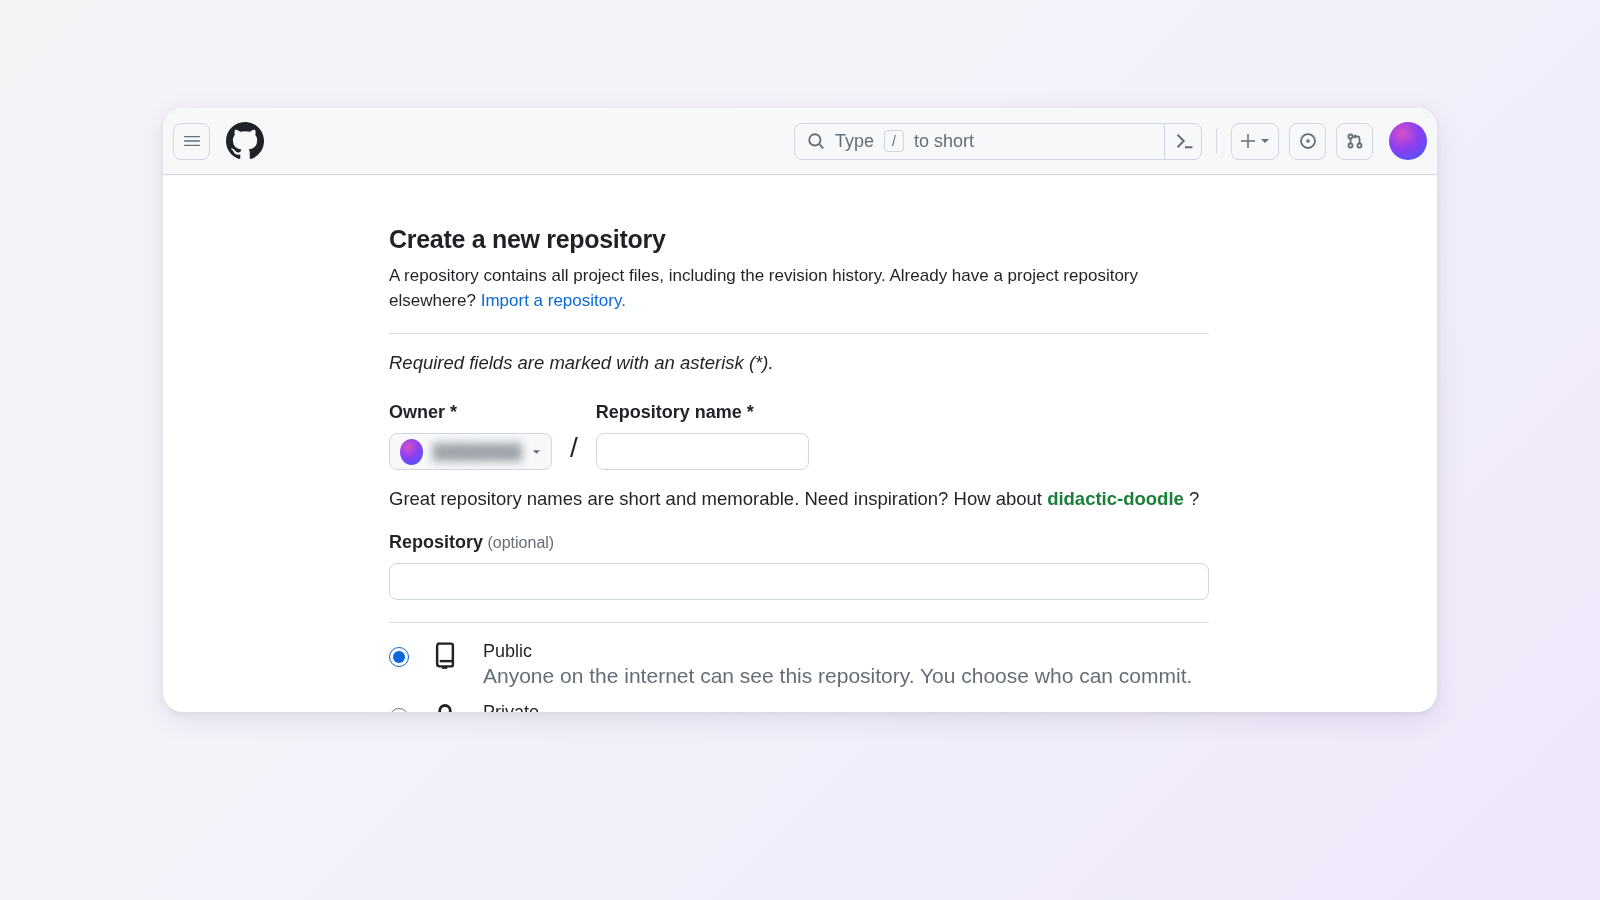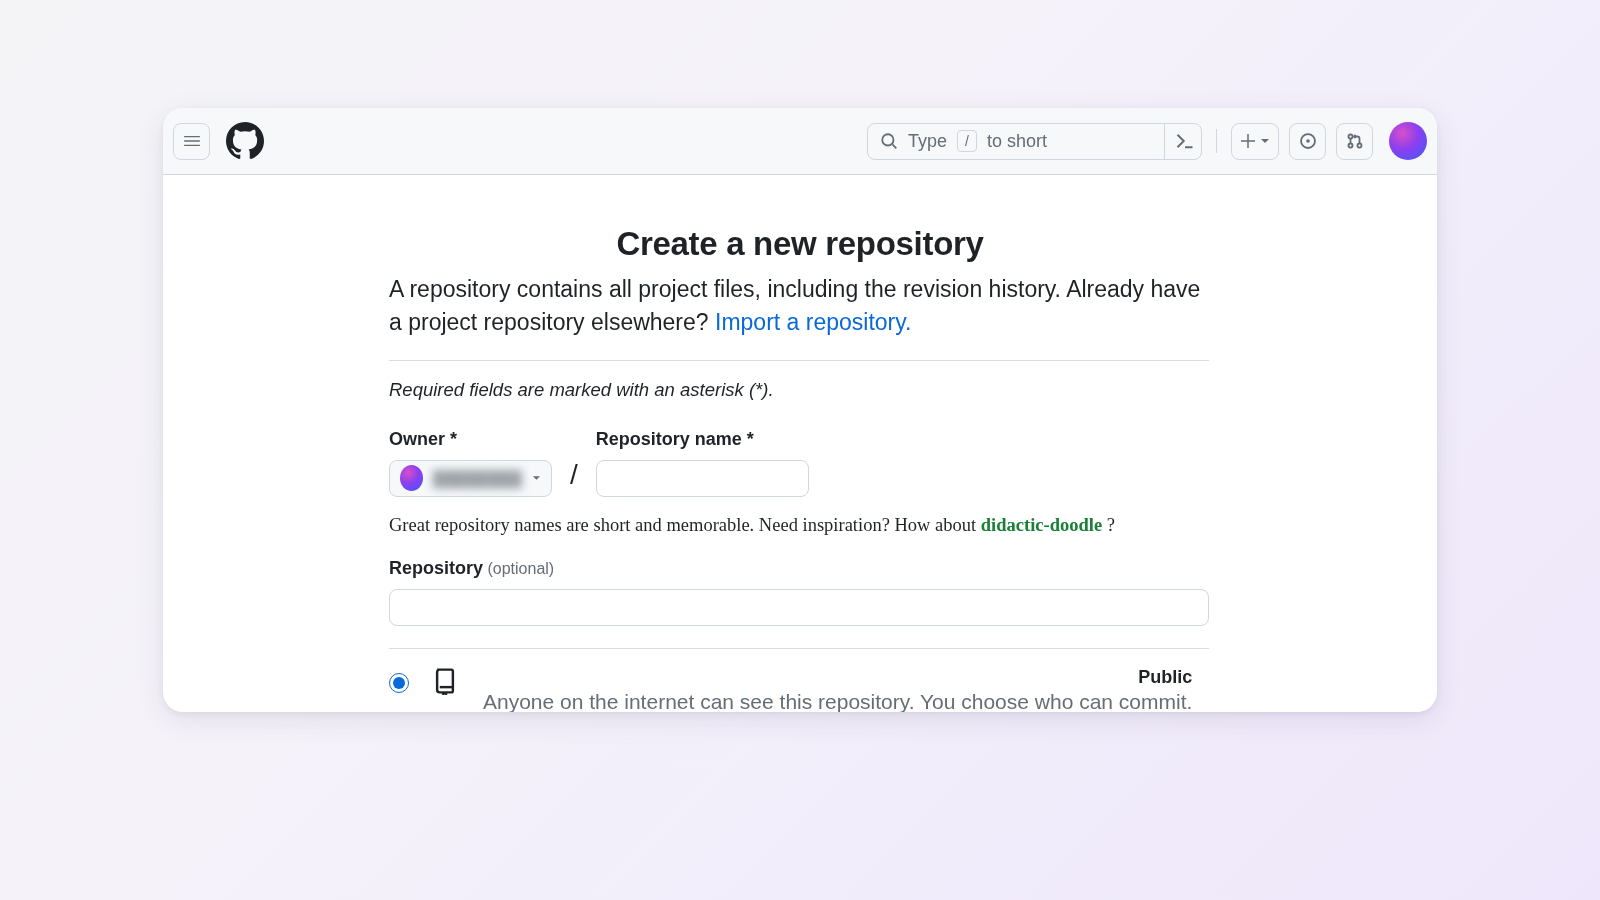--- a/index.html
+++ b/index.html
@@ -38,69 +38,69 @@
     border-radius: 8px;
     background: #f6f8fa;
     display: flex; align-items: center; justify-content: center;
     color: #656d76;
     cursor: pointer;
   }
   .icon-btn svg { display:block; }
   .logo { width:38px; height:38px; color:#1f2328; display:flex; align-items:center; justify-content:center; margin-left:6px; }
   .spacer { flex: 1; }
   .search {
-    width: 335px; height: 37px;
+    width: 408px; height: 37px;
     border: 1px solid #d0d7de; border-radius: 8px;
     background: #f6f8fa;
     display:flex; align-items:center;
     padding: 0 6px 0 12px;
     color:#656d76; font-size:18px;
     gap:10px;
   }
   .search .slash { border:1px solid #d0d7de; border-radius:4px; width:20px; height:22px; display:flex; align-items:center; justify-content:center; font-size:14px; color:#656d76;}
   .search .cmd { margin-left:auto; border-left:1px solid #d0d7de; padding-left:10px; height:100%; display:flex; align-items:center;}
   .plus-btn { width:48px; height:37px; border:1px solid #d0d7de; border-radius:8px; display:flex; align-items:center; justify-content:center; gap:4px; color:#656d76; cursor:pointer;}
   .avatar {
     width:38px; height:38px; border-radius:50%;
     background: radial-gradient(circle at 35% 30%, #d84fc8 0%, #8b3ff0 45%, #3d5bff 100%);
     margin-left:6px; cursor:pointer;
   }
   .hdr-group { display:flex; align-items:center; gap:10px; }
   .hdr-divider { width:1px; height:24px; background:#d0d7de; margin:0 4px;}
   
   .content { padding: 50px 0 0 226px; width: 1048px; }
-  h1 { font-size: 33px; font-weight: 700; letter-spacing:-0.3px; margin-bottom: 10px; text-align: center;}
-  .subtitle { font-size:23px; color:#1f2328; line-height:1.45; max-width:820px; }
+  h1 { font-size: 25px; font-weight: 700; letter-spacing:-0.3px; margin-bottom: 10px;}
+  .subtitle { font-size:17px; color:#1f2328; line-height:1.45; max-width:820px; }
   .subtitle a { color:#0969da; text-decoration:none; cursor:pointer;}
   hr.sep { border:none; border-top:1px solid #d8dee4; margin:20px 0 18px 0; width:820px;}
   .req { font-style:italic; font-size:18.5px; margin-bottom:28px;}
   .row-fields { display:flex; align-items:flex-start; gap:18px; margin-bottom:18px;}
   .field-label { font-weight:700; font-size:18px; margin-bottom:10px; display:block;}
   .owner-select {
     width:163px; height:37px; border:1px solid #d0d7de; border-radius:8px;
     display:flex; align-items:center; padding:0 10px; gap:10px; cursor:pointer; background:#f6f8fa;
   }
   .owner-select .mini-av { width:26px; height:26px; border-radius:50%; background: radial-gradient(circle at 35% 30%, #d84fc8 0%, #8b3ff0 45%, #3d5bff 100%);}
   .owner-select .owner-name { flex:1; color:#9aa0a6; filter: blur(4px); font-weight:600; font-size:15px; letter-spacing:0.5px;}
   .owner-select .caret { color:#656d76; }
   .slash-big { font-size:28px; color:#1f2328; margin-top:30px; font-weight:400;}
   .text-input {
     width:213px; height:37px; border:1px solid #d0d7de; border-radius:8px;
     padding:0 10px; font-size:16px; background:#fff;
   }
-  .hint { font-size:18.5px; margin-bottom:22px;font-family:Liberation Serif, serif;}
+  .hint { font-size:18.5px; margin-bottom:22px;}
   .hint .suggestion { color:#1a7f37; font-weight:600; cursor:pointer;}
   .desc-label { font-weight:700; font-size:18px;}
   .desc-label .opt { font-weight:400; color:#656d76; font-size:16px;}
   .desc-input { width:820px; height:37px; border:1px solid #d0d7de; border-radius:8px; padding:0 10px; font-size:16px; margin-top:10px;}
   hr.sep2 { border:none; border-top:1px solid #d8dee4; margin:22px 0 18px 0; width:820px;}
   .radio-row { display:flex; align-items:flex-start; gap:22px; margin-bottom:14px;}
   .radio-row input[type=radio]{ width:20px; height:20px; margin-top:6px; accent-color:#0969da; cursor:pointer;}
   .radio-icon { width:30px; color:#1f2328; margin-top:0px;}
-  .radio-text .title { font-weight:700; font-size:18px;text-align:right;}
+  .radio-text .title { font-weight:400; font-size:18px;}
   .radio-text .sub { color:#656d76; font-size:21px; margin-top:2px;}
 </style>
 </head>
 <body>
 
 <div class="window">
 
   <div class="hdr">
     <div class="icon-btn">
       <svg width="18" height="18" viewBox="0 0 16 16" fill="currentColor">

